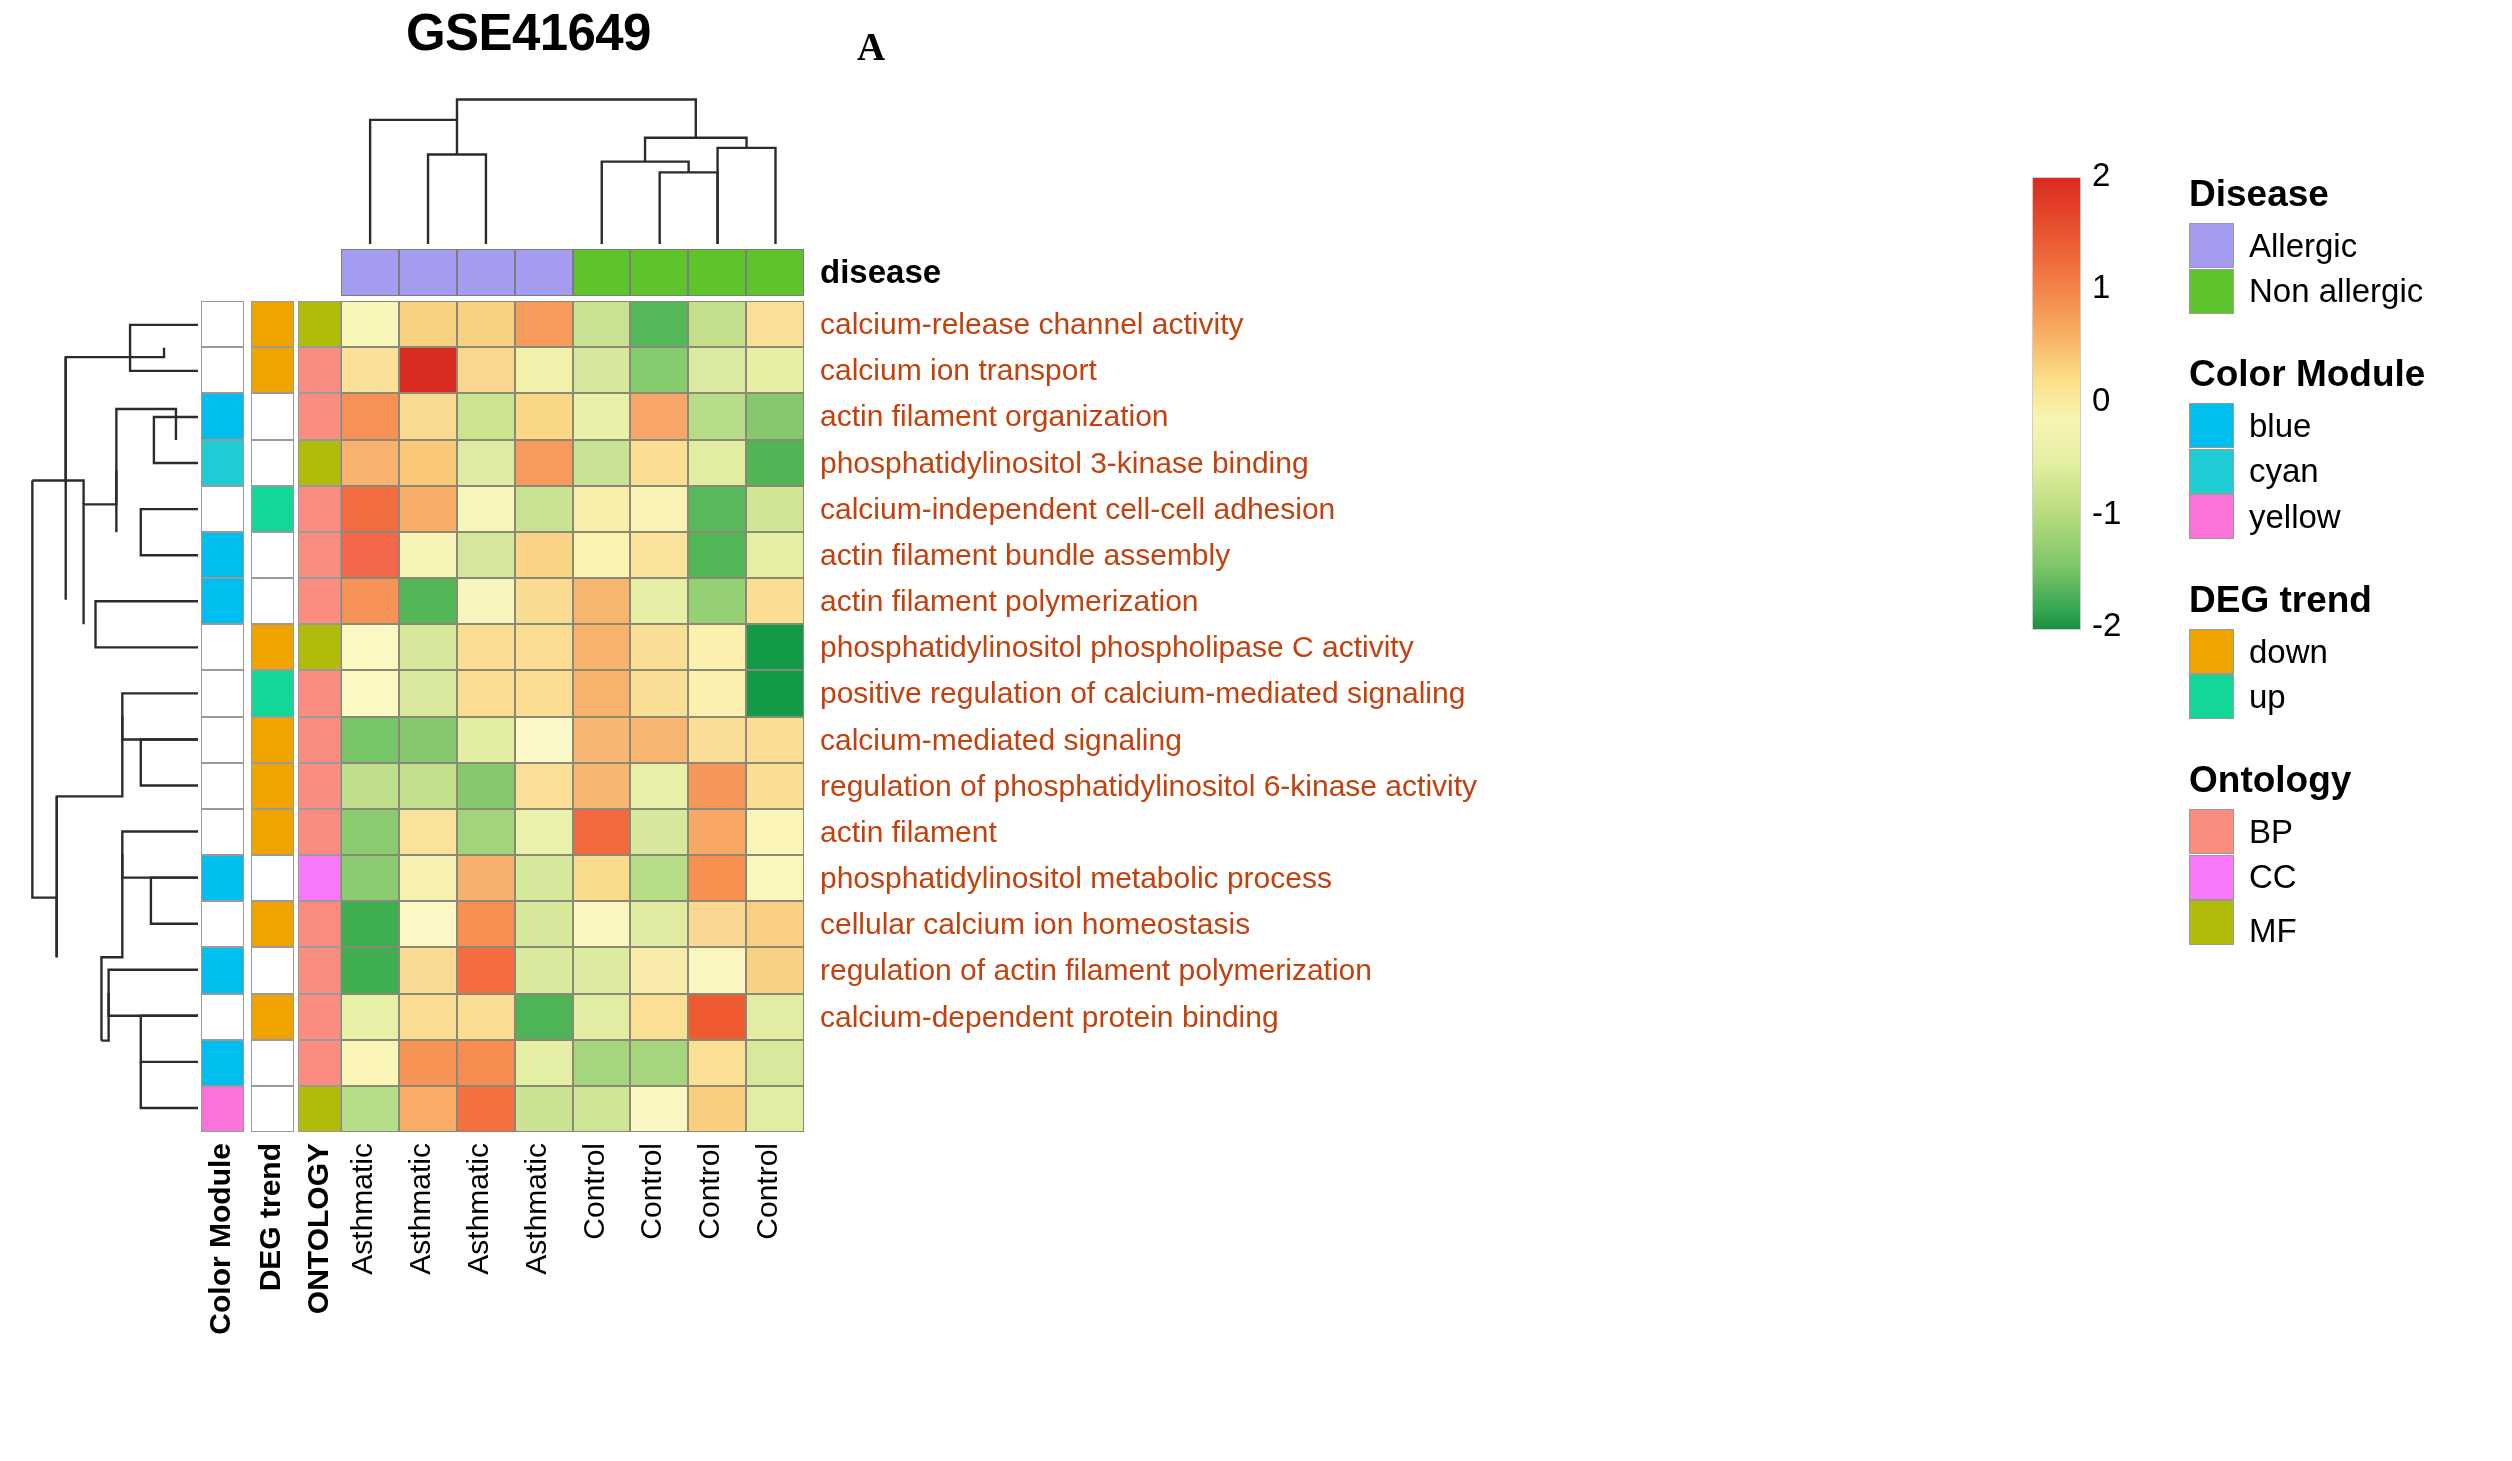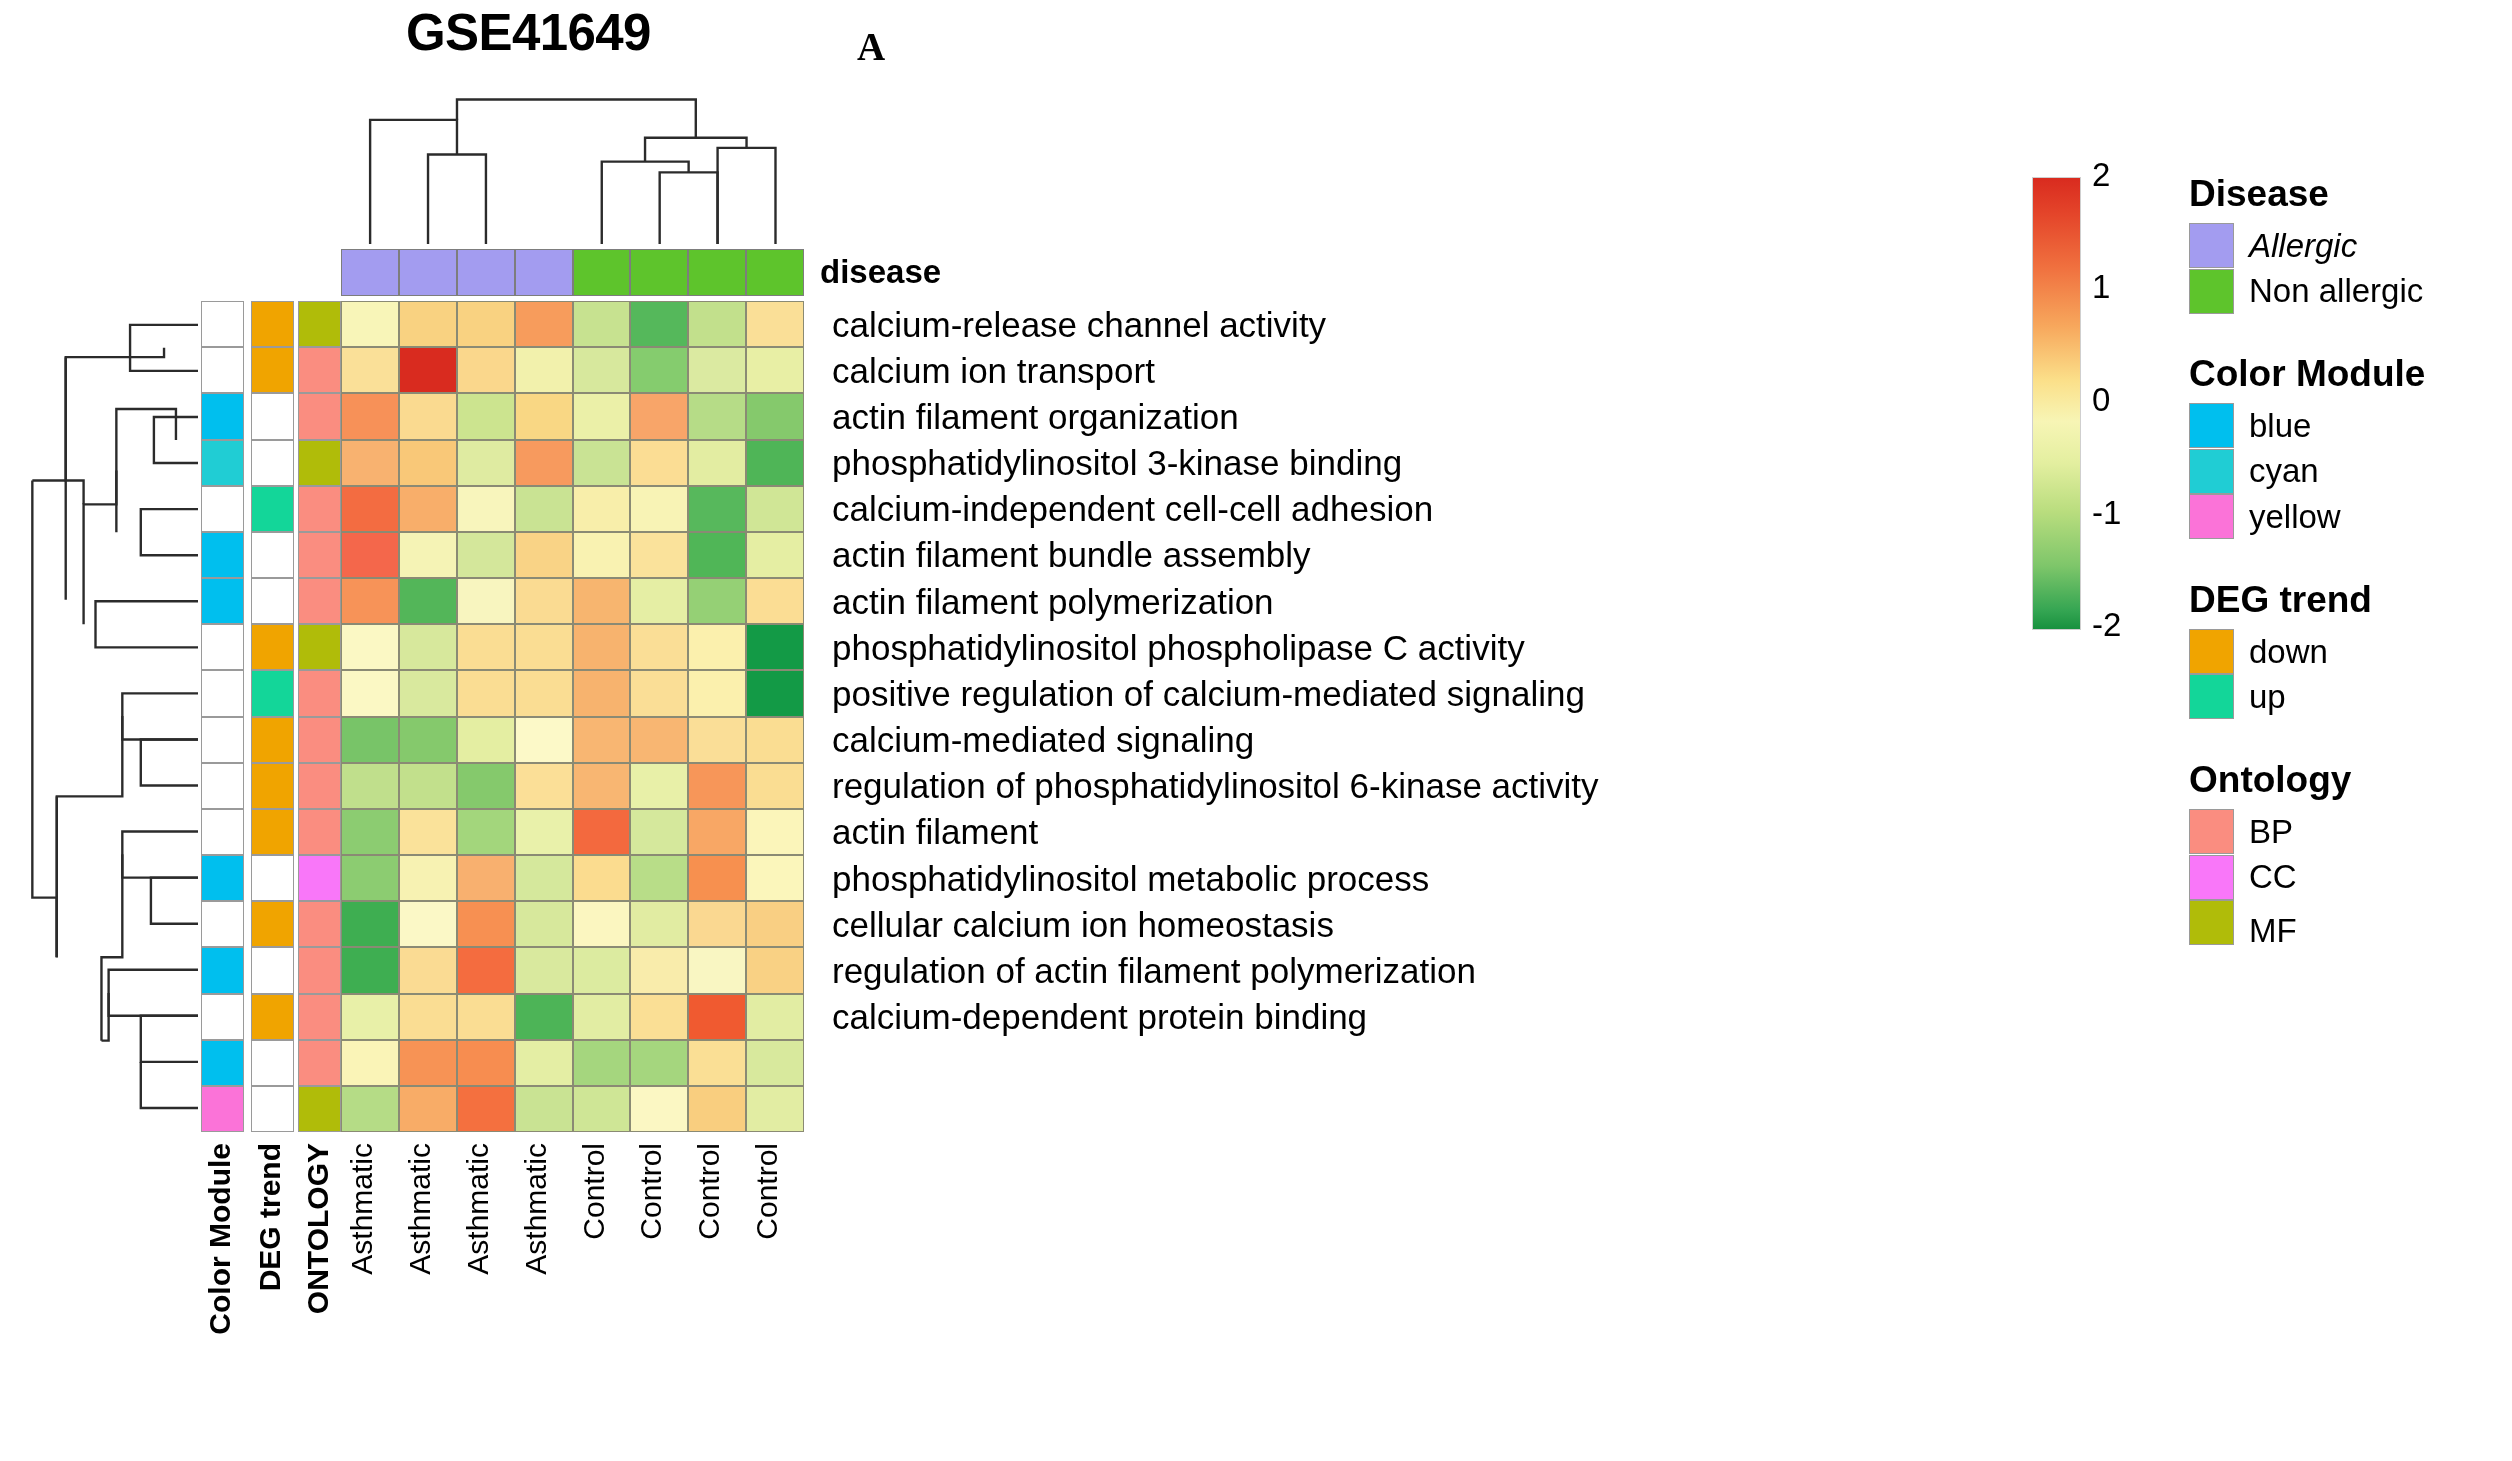--- a/index.html
+++ b/index.html
@@ -35,22 +35,22 @@
   .rowann .cell{border:1.8px solid #9a9a9a;}
 
   
   #heatmap{left:341px;top:301px;width:463px;height:831px;
            display:grid;grid-template-columns:repeat(8,1fr);grid-template-rows:repeat(18,1fr);}
 
   
   #row-label-disease{left:820px;top:253px;font-size:33px;font-weight:bold;color:#000;line-height:37px;}
   #row-labels{position:absolute;left:820px;top:301px;width:1194px;height:831px;
               display:grid;grid-template-rows:repeat(18,1fr);}
-  #row-labels div{display:flex;align-items:center;font-size:35px;color:#000000;white-space:nowrap;
-                  line-height:1;margin-left:12px;}
+  #row-labels div{display:flex;align-items:center;font-size:30px;color:#c2410c;white-space:nowrap;
+                  line-height:1;}
 
   
   .collab{position:absolute;top:1143px;writing-mode:vertical-rl;text-orientation:mixed;
           transform:rotate(180deg);font-size:30px;color:#000;white-space:nowrap;}
   .collab.bold{font-weight:bold;}
 
   
   #colorbar{left:2032px;top:177px;width:47px;height:451px;border:0.6px solid #cfcfcf;
             background:linear-gradient(to bottom,
               #d92b1f 0%, #e4452a 8%, #f0713f 20%, #f7a85d 33%,
@@ -363,21 +363,21 @@
     <div class="cbtick abs" style="top: 156px;">2</div>
     <div class="cbtick abs" style="top: 268px;">1</div>
     <div class="cbtick abs" style="top: 381px;">0</div>
     <div class="cbtick abs" style="top: 494px;">-1</div>
     <div class="cbtick abs" style="top: 606px;">-2</div>
   </div>
 
 <div id="legend-area">
     <div class="legend-title" style="left: 2189px; top: 173px;">Disease</div>
     <div class="swatch" style="left: 2189px; top: 223px; background: rgb(163, 156, 240);"></div>
-    <div class="legend-label" style="left: 2249px; top: 227px; font-style: italic;">Allergic</div>
+    <div class="legend-label" style="left: 2249px; top: 227px;">Allergic</div>
     <div class="swatch" style="left: 2189px; top: 269px; background: rgb(94, 196, 44);"></div>
     <div class="legend-label" style="left: 2249px; top: 272px;">Non allergic</div>
     <div class="legend-title" style="left: 2189px; top: 353px;">Color Module</div>
     <div class="swatch" style="left: 2189px; top: 403px; background: rgb(0, 191, 238);"></div>
     <div class="legend-label" style="left: 2249px; top: 407px;">blue</div>
     <div class="swatch" style="left: 2189px; top: 449px; background: rgb(32, 205, 212);"></div>
     <div class="legend-label" style="left: 2249px; top: 452px;">cyan</div>
     <div class="swatch" style="left: 2189px; top: 494px; background: rgb(251, 115, 216);"></div>
     <div class="legend-label" style="left: 2249px; top: 498px;">yellow</div>
     <div class="legend-title" style="left: 2189px; top: 579px;">DEG trend</div>

